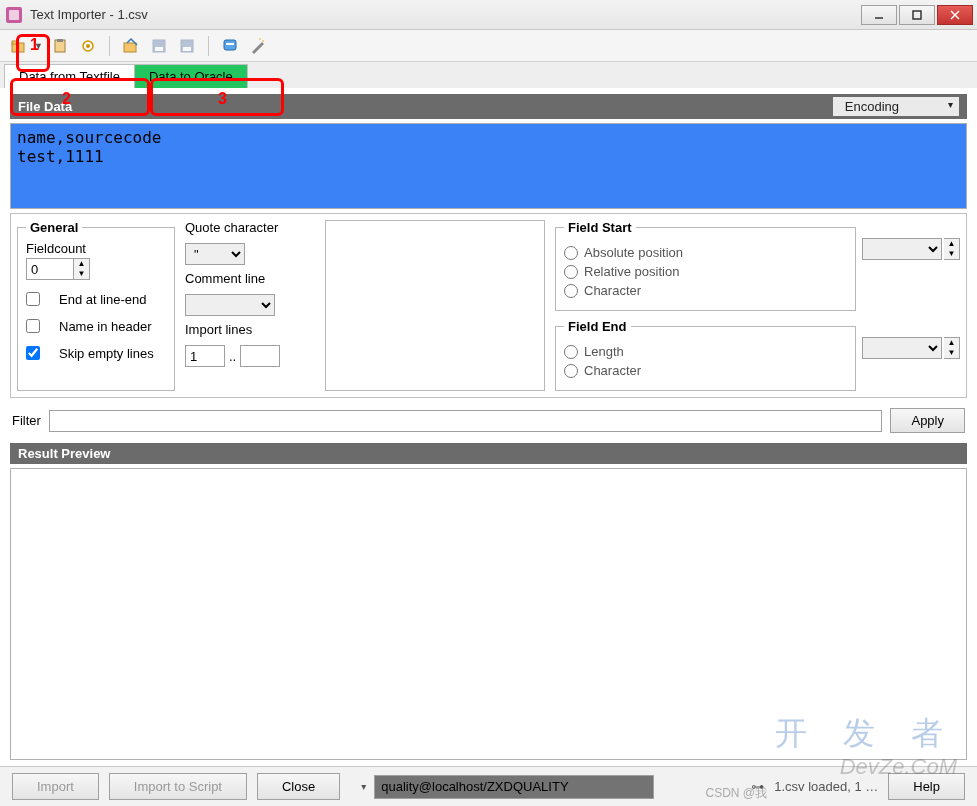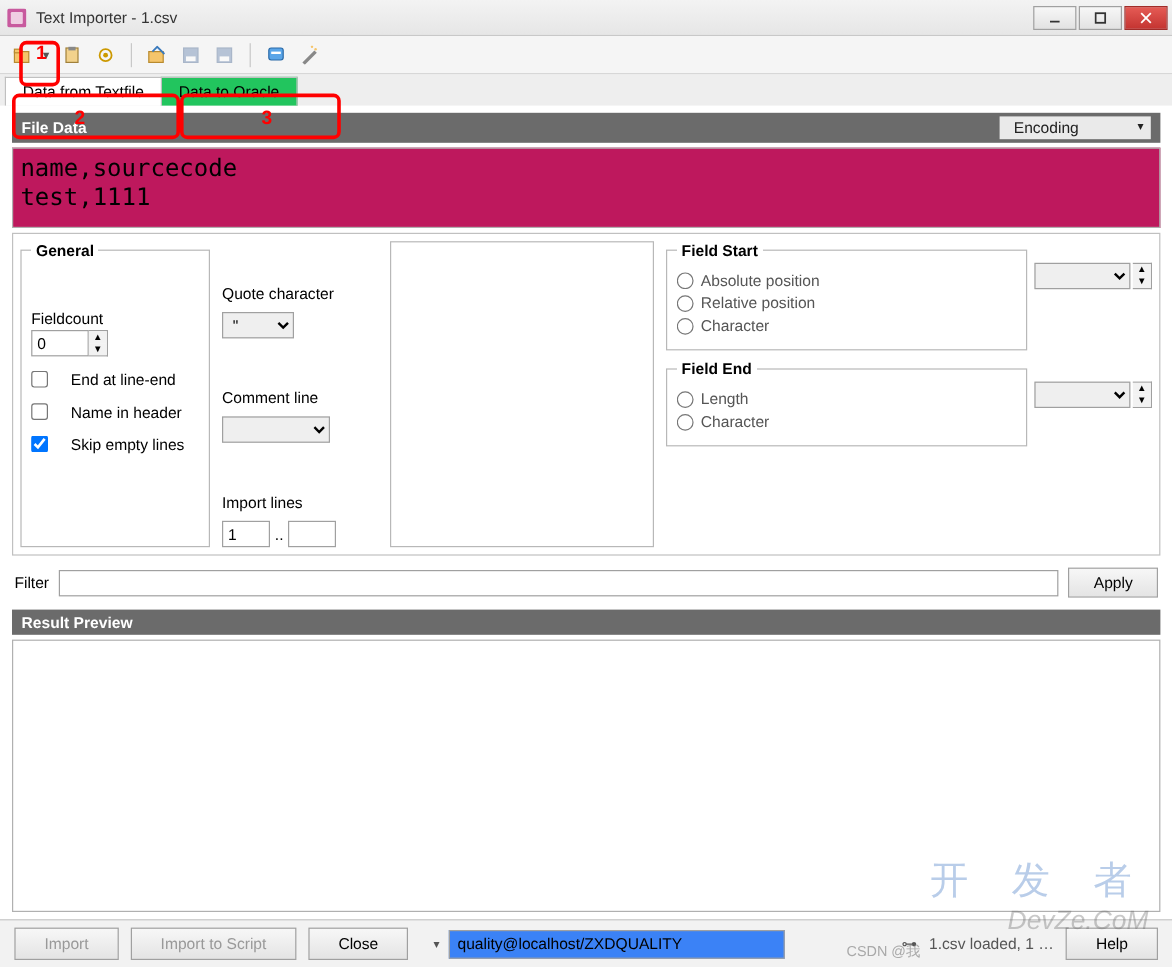--- a/index.html
+++ b/index.html
@@ -30,30 +30,30 @@
 .ann2 { left:10px; top:78px; width:140px; height:38px; }
 .ann3 { left:150px; top:78px; width:134px; height:38px; }
 .annlabel { position:absolute; color:#f00; font-weight:bold; font-size:16px; z-index:101; }
 
 
 .content { padding: 6px 10px; display:flex; flex-direction:column; gap:4px; height: calc(100% - 30px - 32px - 26px - 40px); }
 .section-hdr { background:#6b6b6b; color:#fff; font-weight:bold; padding:3px 8px; font-size:13px; display:flex; align-items:center; }
 .filedata-hdr { justify-content: space-between; }
 .filedata-hdr .encoding { color:#222; background:#eaeaea; padding:2px 60px 2px 12px; font-weight:normal; position:relative; }
 .filedata-hdr .encoding::after { content:"▾"; position:absolute; right:6px; top:2px; font-size:10px; }
-.filedata-box { border:1px solid #b0b0b0; background:#be185d; height:67px; padding:4px 6px; font-family: Consolas, monospace; font-size:20px; white-space:pre; }
+.filedata-box { border:1px solid #b0b0b0; background:#3b82f6; height:86px; padding:4px 6px; font-family: Consolas, monospace; font-size:16px; white-space:pre; }
 
 .config-body { border:1px solid #c0c0c0; padding:6px; display:flex; gap:10px; }
 fieldset { border:1px solid #b8b8b8; padding:6px 8px 8px; }
 legend { font-weight:bold; padding:0 4px; font-size:13px; }
 .col-general { width:158px; display:flex; flex-direction:column; gap:8px; }
 .col-quote { width:130px; display:flex; flex-direction:column; gap:6px; border:none; }
 .col-mid { flex:0 0 220px; border:1px solid #b8b8b8; }
 .col-field { flex:1; display:flex; flex-direction:column; gap:8px; }
-label { display:block; margin-bottom:2px;margin-top:36px; }
+label { display:block; margin-bottom:2px; }
 input[type=text], select { border:1px solid #a0a0a0; padding:2px 4px; font-size:13px; height:22px; }
 .spinner { display:flex; }
 .spinner input { width:48px; }
 .spinbtns { width:16px; display:flex; flex-direction:column; border:1px solid #a0a0a0; border-left:none; }
 .spinbtns span { flex:1; text-align:center; font-size:8px; line-height:9px; background:#f2f2f2; }
 .chk { display:flex; gap:19px; margin-top:4px; }
 .chk input { width:14px; height:14px; }
 .radio-row { display:flex; align-items:center; gap:6px; margin:4px 0; color:#555; }
 .radio-row input { width:14px; height:14px; }
 .field-side { display:flex; gap:6px; }
@@ -63,21 +63,21 @@
 .filter-row { display:flex; align-items:center; gap:8px; padding:6px 2px; }
 .filter-row input { flex:1; }
 .apply-btn { padding:4px 20px; background:linear-gradient(#f7f7f7,#e4e4e4); border:1px solid #a0a0a0; }
 
 .result-box { border:1px solid #b0b0b0; flex:1; min-height:160px; background:#fff; }
 
 
 .bottombar { position:absolute; left:0; right:0; bottom:0; height:40px; background:#f2f2f2; border-top:1px solid #c8c8c8; display:flex; align-items:center; padding:0 12px; gap:10px; }
 .bbtn { padding:5px 24px; background:linear-gradient(#f7f7f7,#e4e4e4); border:1px solid #a0a0a0; }
 .bbtn.disabled { color:#999; }
-.status-combo { flex:0 0 280px; border:1px solid #a0a0a0; height:24px; display:flex; align-items:center; padding:0 6px; background:#3b82f6; position:relative; }
+.status-combo { flex:0 0 280px; border:1px solid #a0a0a0; height:24px; display:flex; align-items:center; padding:0 6px; background:#737373; position:relative; }
 .status-combo::before { content:"▾"; position:absolute; left:-14px; font-size:10px; color:#555; }
 .status-right { margin-left:auto; display:flex; align-items:center; gap:10px; color:#555; }
 
 
 .wm1 { position:absolute; right:20px; bottom:50px; font-size:32px; color:rgba(80,130,200,0.4); font-family: "SimSun", serif; letter-spacing:14px; }
 .wm2 { position:absolute; right:20px; bottom:26px; font-size:22px; color:rgba(100,100,100,0.35); font-style:italic; }
 .wm3 { position:absolute; right:210px; bottom:4px; font-size:12px; color:rgba(120,120,120,0.6); }
 </style>
 </head>
 <body>

